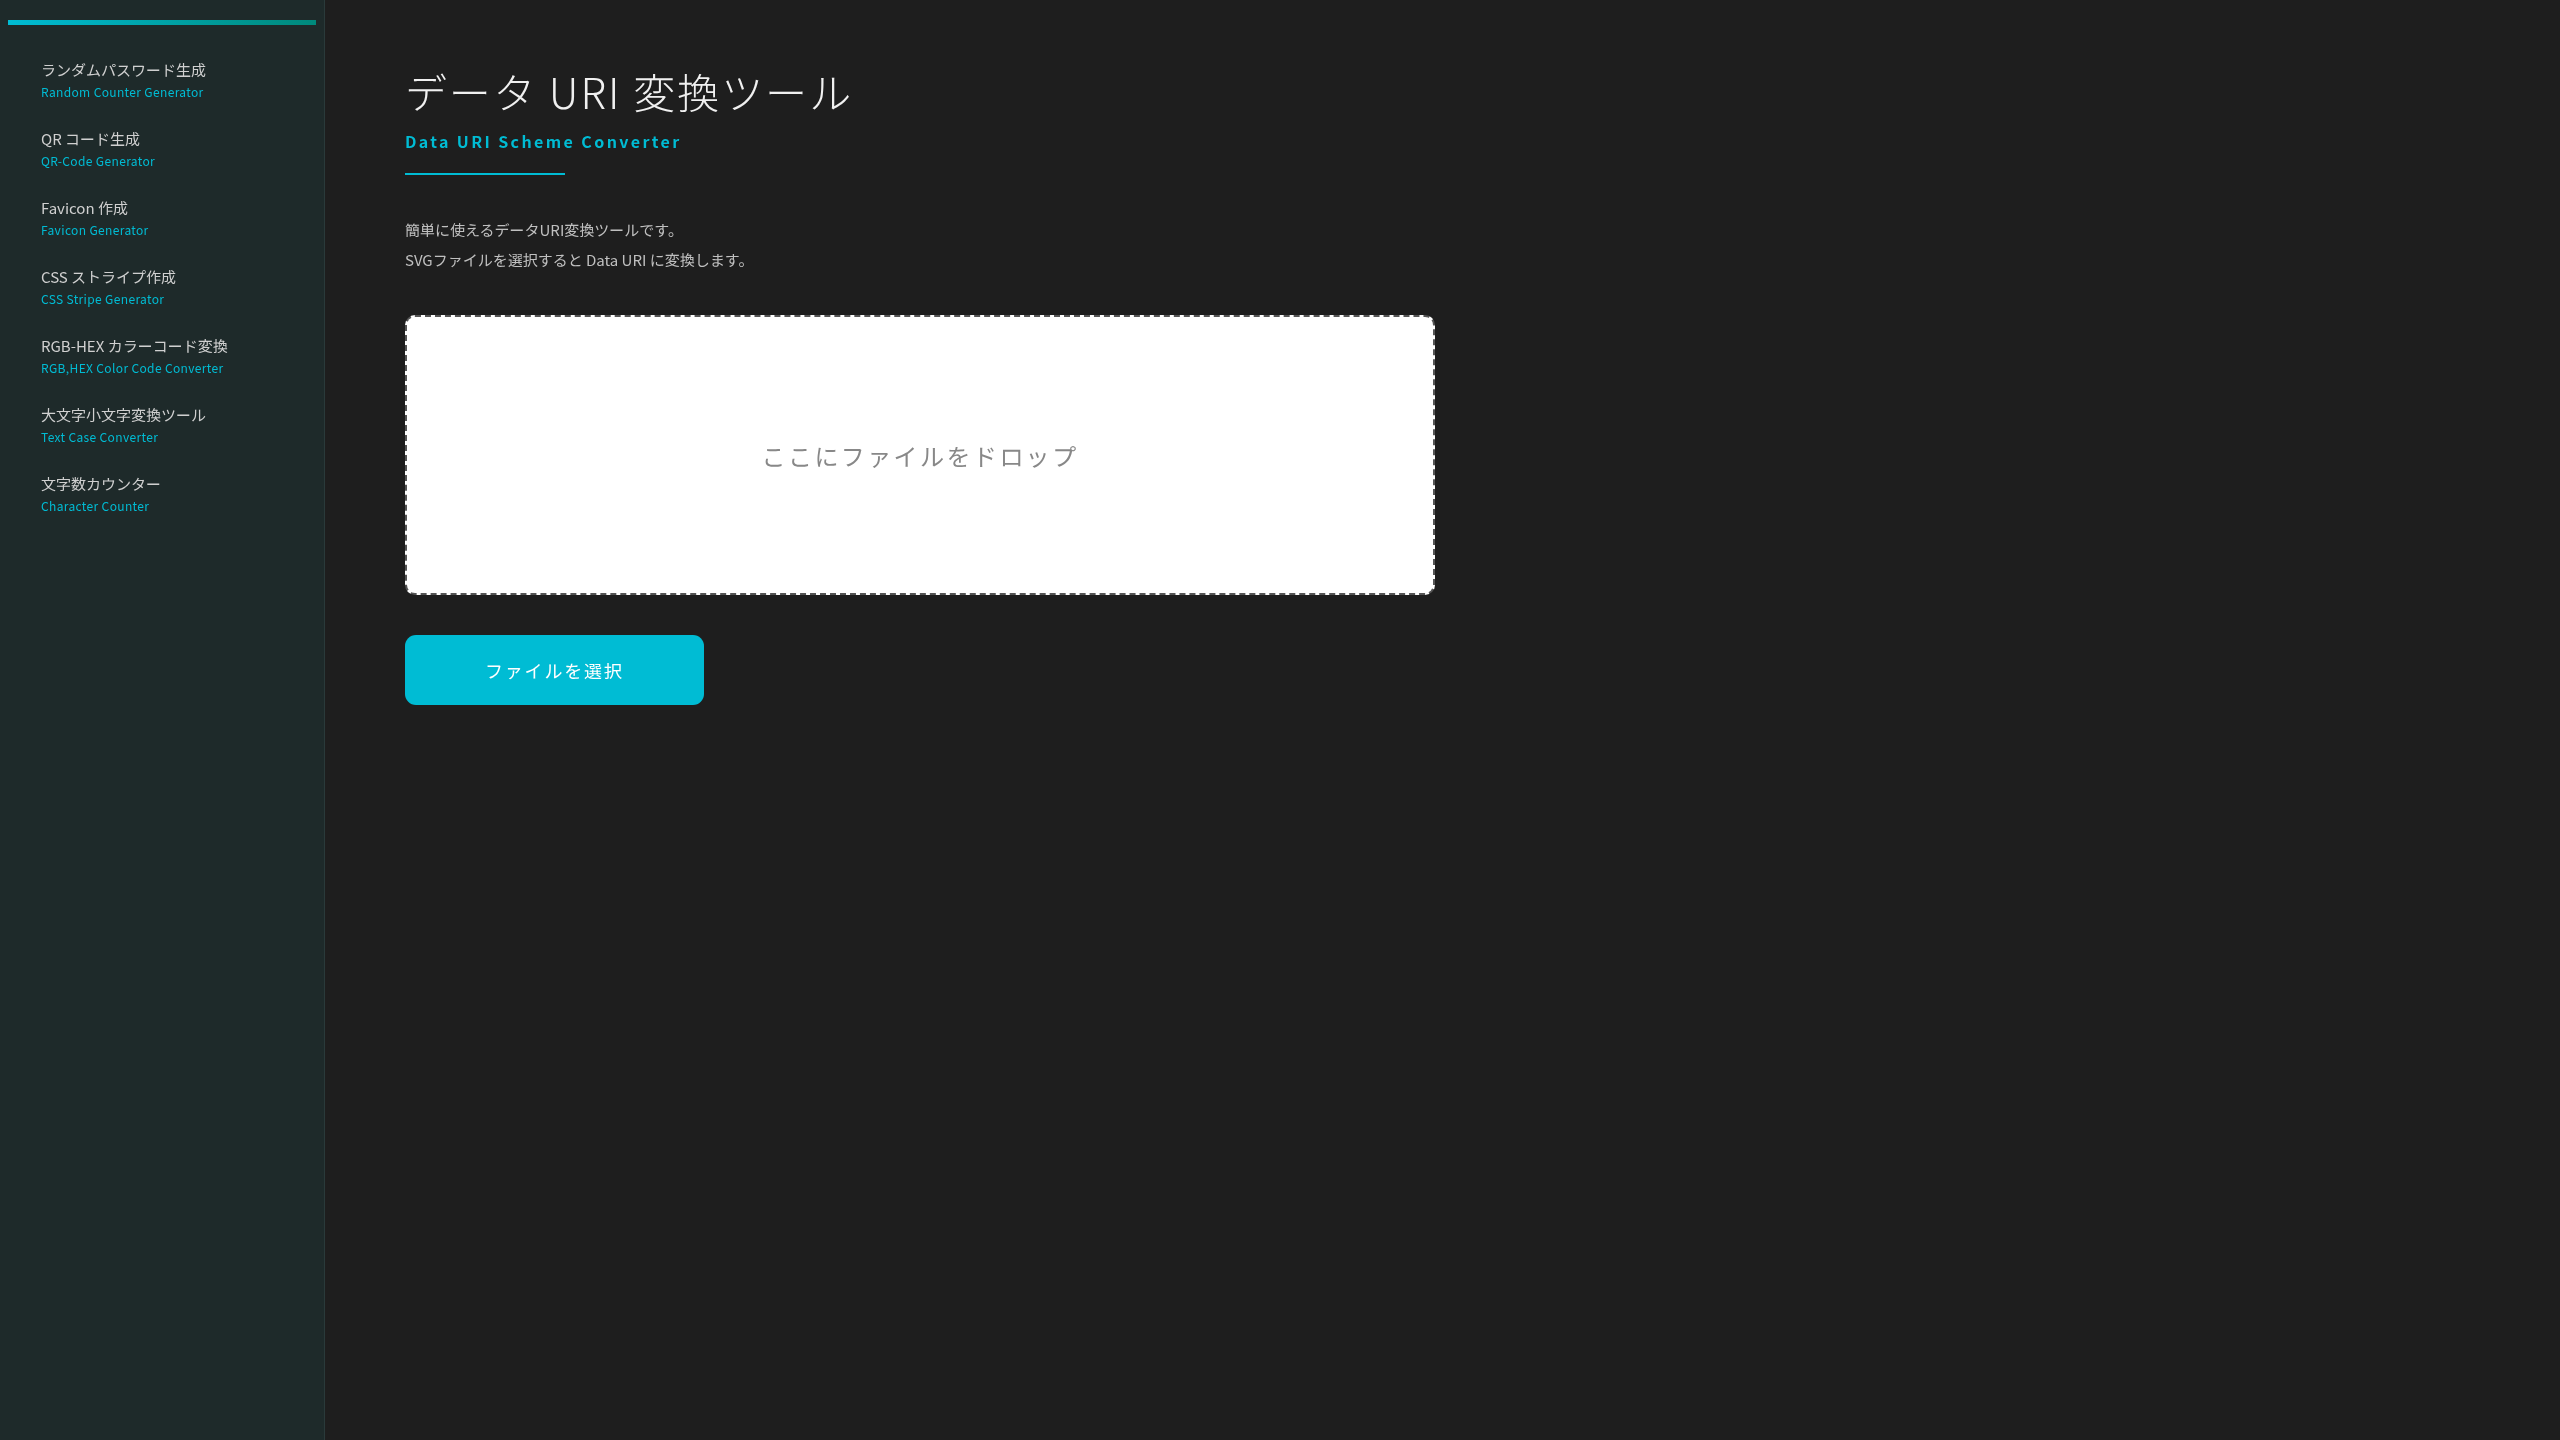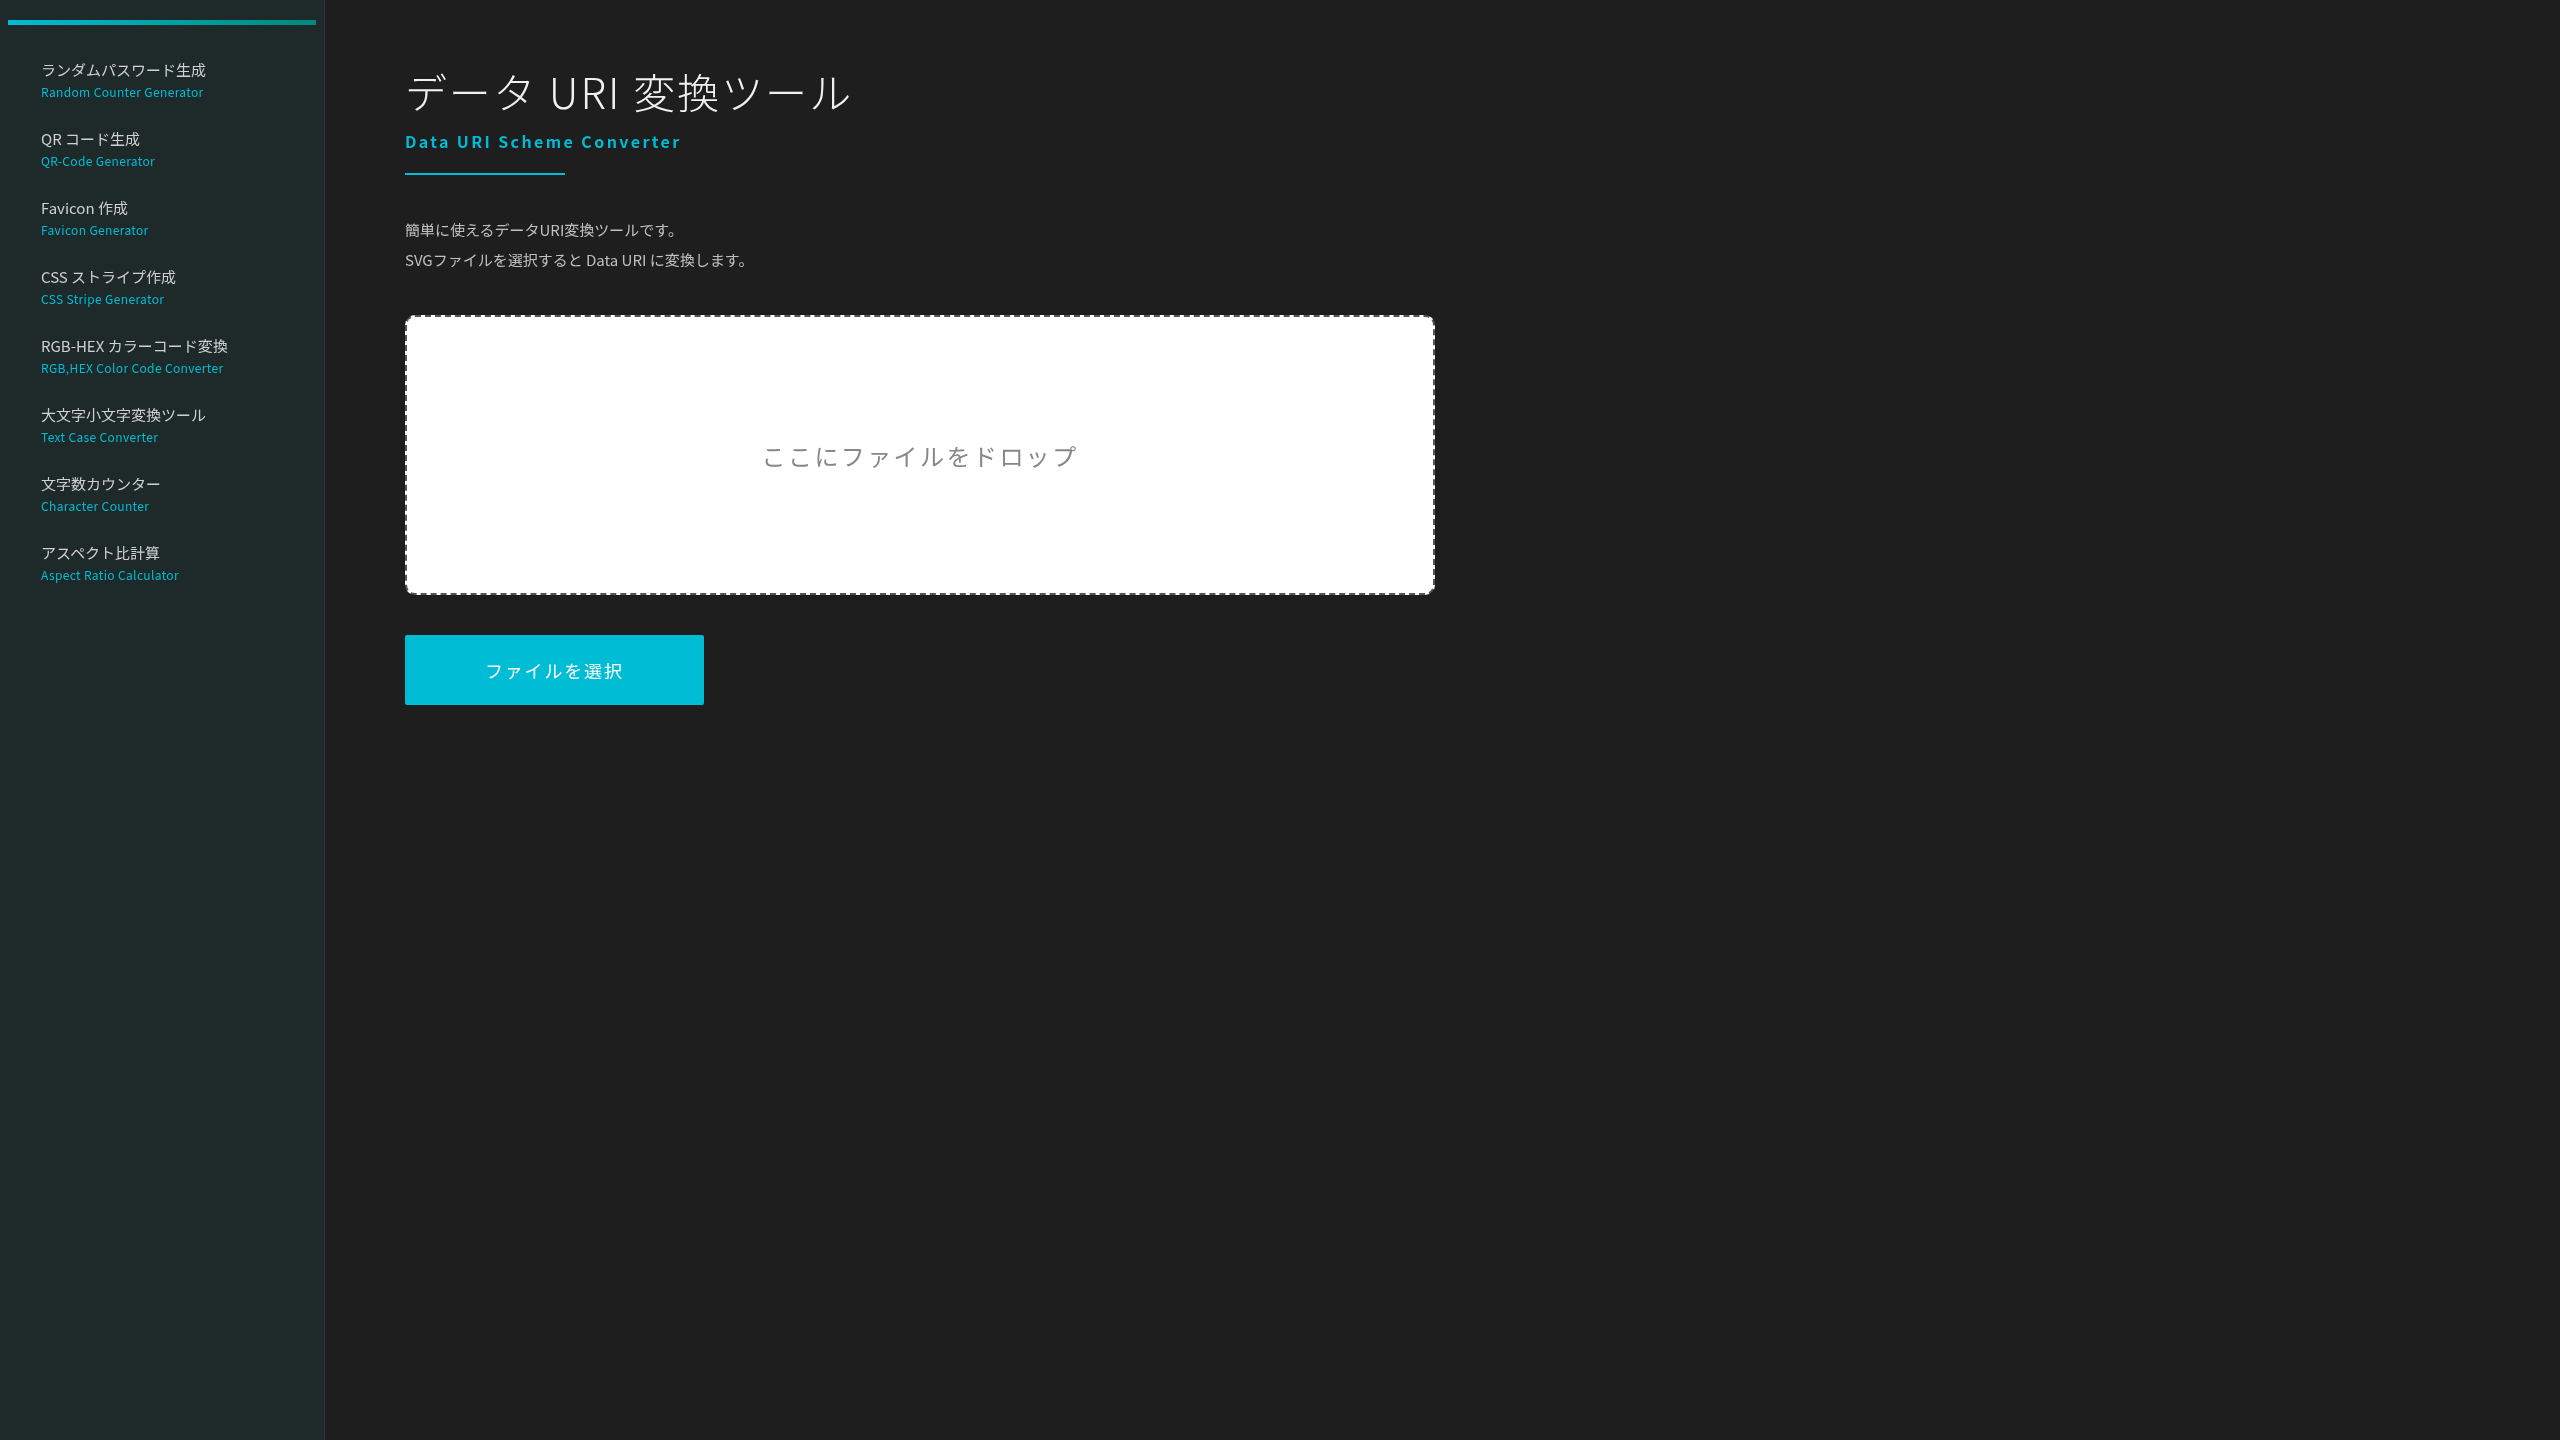--- a/index.html
+++ b/index.html
@@ -107,21 +107,21 @@
     .drop-zone-text {
       font-size: 24px;
       color: #888;
       letter-spacing: 0.1em;
     }
 
     .select-button {
       background-color: #00bcd4;
       color: #fff;
       border: none;
-      border-radius: 2px;
+      border-radius: 11px;
       padding: 22px 80px;
       font-size: 18px;
       cursor: pointer;
       font-family: inherit;
       letter-spacing: 0.1em;
       font-weight: 400;
       transition: background-color 0.2s;
     }
   </style>
 </head>
@@ -152,24 +152,20 @@
         <div class="en-label">RGB,HEX Color Code Converter</div>
       </div>
       <div class="sidebar-item">
         <div class="ja-label">大文字小文字変換ツール</div>
         <div class="en-label">Text Case Converter</div>
       </div>
       <div class="sidebar-item">
         <div class="ja-label">文字数カウンター</div>
         <div class="en-label">Character Counter</div>
       </div>
-      <div class="sidebar-item">
-        <div class="ja-label">アスペクト比計算</div>
-        <div class="en-label">Aspect Ratio Calculator</div>
-      </div>
     </div>
 </div>
 
 <div class="main-content">
   <h1 class="page-title-ja">データ URI 変換ツール</h1>
   <div class="page-title-en">Data URI Scheme Converter</div>
   <div class="divider"></div>
 
   <div class="description">
     <div>簡単に使えるデータURI変換ツールです。</div>

